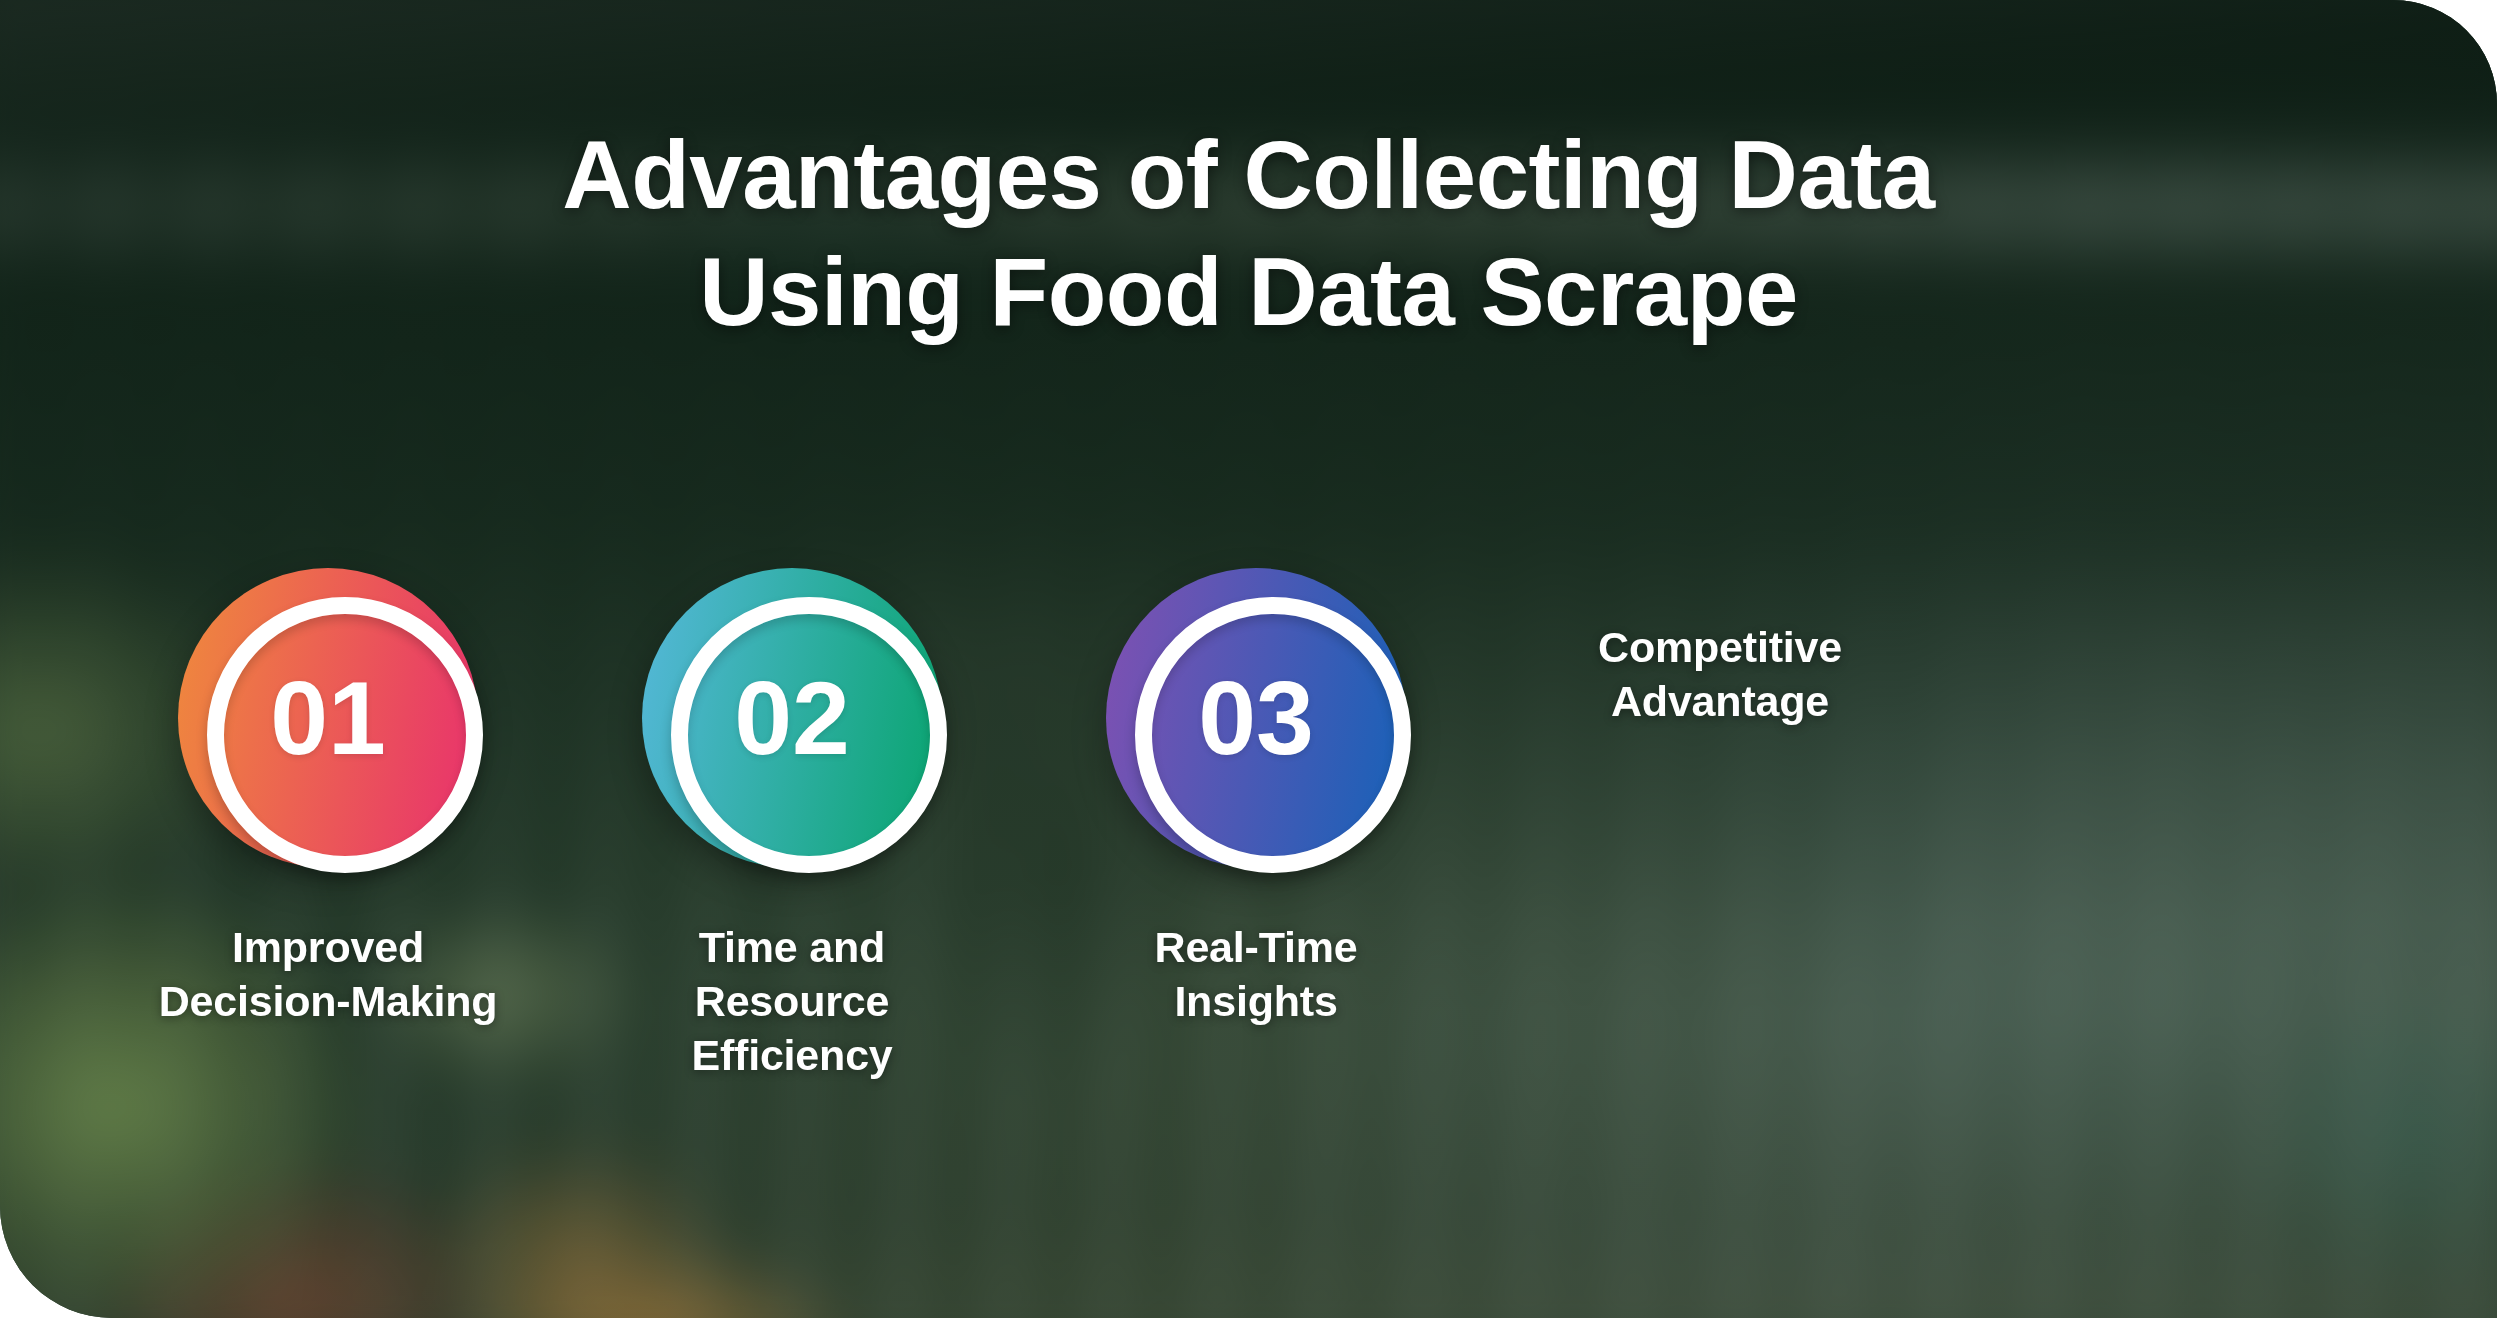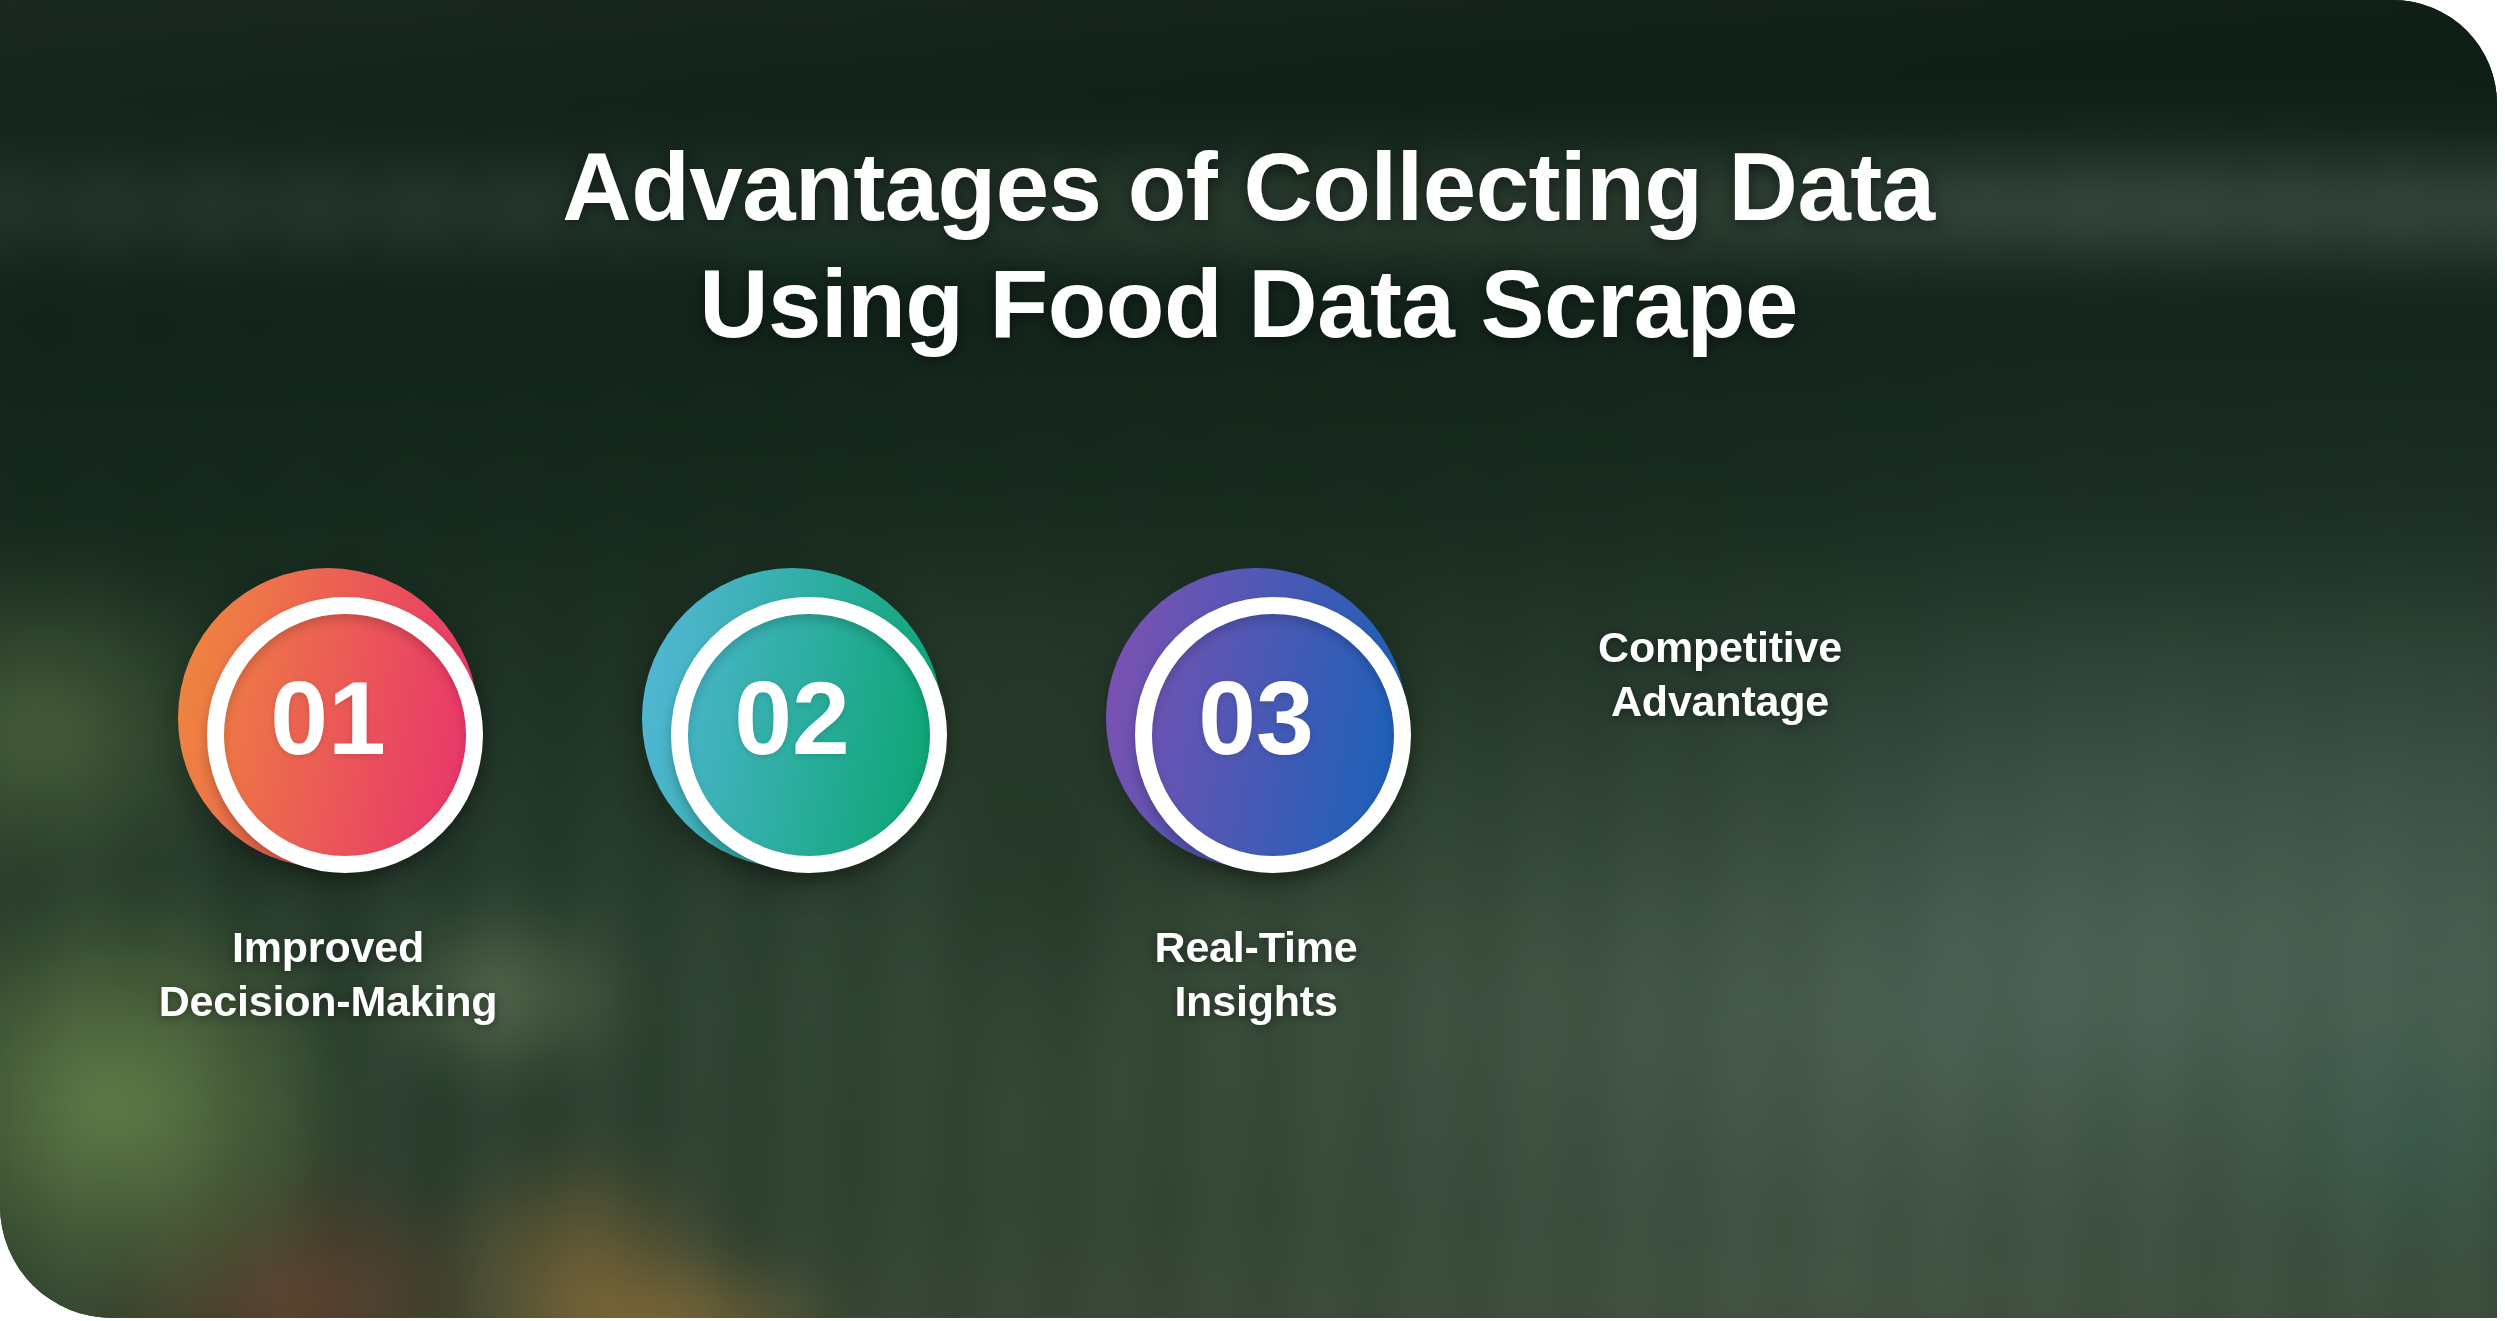--- a/index.html
+++ b/index.html
@@ -81,21 +81,21 @@
 
   
   .content {
     position: absolute;
     inset: 0;
     z-index: 3;
   }
 
   .title {
     position: absolute;
-    top: 128px;
+    top: 116px;
     left: 0;
     width: 2497px;
     text-align: center;
     color: #ffffff;
     font-weight: 700;
     font-size: 96px;
     line-height: 1.22;
     letter-spacing: -0.5px;
     text-shadow: 0 3px 14px rgba(0,0,0,0.45);
     white-space: pre-line;
@@ -189,20 +189,23 @@
           <span class="badge-num">01</span>
         </div>
         <div class="step-label">Improved
 Decision-Making</div>
       </div>
 
       <div class="step">
         <div class="badge" style="background: linear-gradient(100deg, rgb(86, 184, 218) 0%, rgb(7, 164, 108) 100%);">
           <span class="badge-num">02</span>
         </div>
+        <div class="step-label">Time and
+Resource
+Efficiency</div>
       </div>
 
       <div class="step">
         <div class="badge" style="background: linear-gradient(100deg, rgb(129, 80, 178) 0%, rgb(20, 98, 184) 100%);">
           <span class="badge-num">03</span>
         </div>
         <div class="step-label">Real-Time
 Insights</div>
       </div>
 

